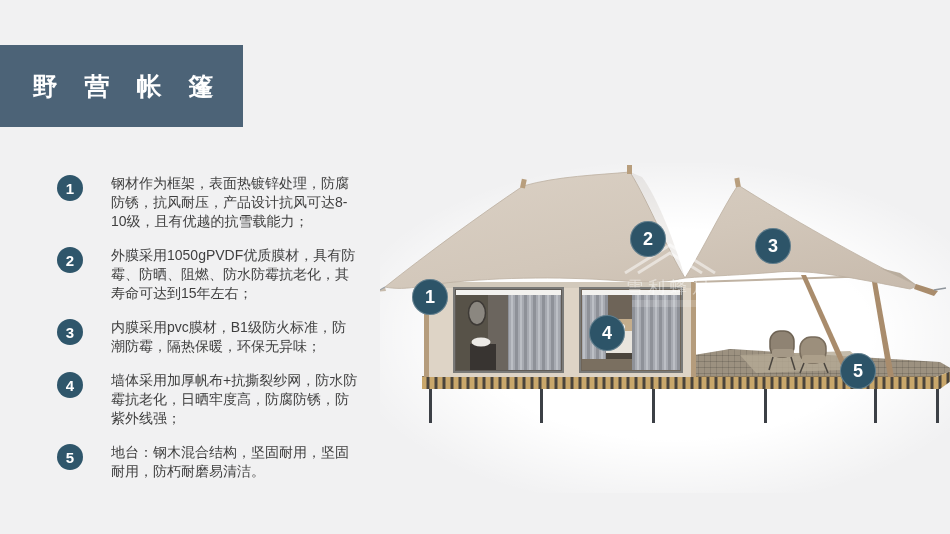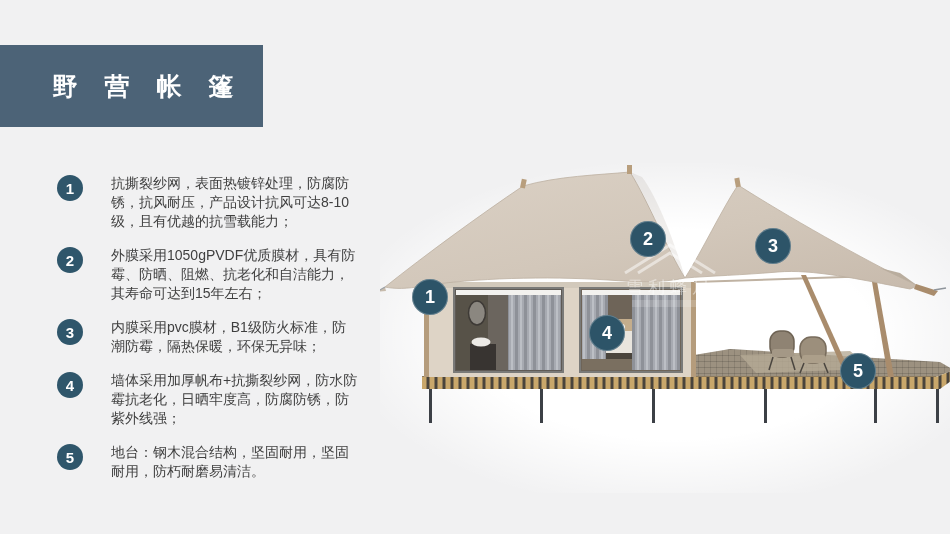--- a/index.html
+++ b/index.html
@@ -2,21 +2,21 @@
 <html><head>
 <meta charset="utf-8">
 <style>
   html,body{margin:0;padding:0;}
   body{width:950px;height:534px;overflow:hidden;
        font-family:"Liberation Sans","DejaVu Sans",sans-serif;}
   .slide{position:relative;width:950px;height:534px;background:#f1f1f2;}
 
   
   .title-block{position:absolute;left:0;top:45px;width:243px;height:82px;
-       background:#4c6377;display:flex;align-items:center;justify-content:center;padding-left:20px;}
+       background:#4c6377;display:flex;align-items:center;justify-content:center;}
   .title-block h1{margin:0;color:#ffffff;font-size:25px;font-weight:bold;
        letter-spacing:27px;padding-left:30px;white-space:nowrap;}
 
   
   .feature-list{position:absolute;left:57px;top:174px;width:330px;}
   .feature-item{display:flex;align-items:flex-start;margin-bottom:15px;}
   .num-badge{flex:0 0 26px;width:26px;height:26px;border-radius:50%;
        background:#2f566b;color:#fff;font-size:15px;font-weight:bold;
        display:flex;align-items:center;justify-content:center;margin-top:1px;}
   .feature-text{margin-left:28px;width:248px;font-size:14px;line-height:19px;
@@ -39,25 +39,25 @@
 
 <div class="slide">
 
   <div class="title-block">
     <h1>野营帐篷</h1>
   </div>
 
   <div class="feature-list">
     <div class="feature-item">
       <div class="num-badge">1</div>
-      <div class="feature-text">抗撕裂纱网，表面热镀锌处理，防腐防锈，抗风耐压，产品设计抗风可达8-10级，且有优越的抗雪载能力；</div>
+      <div class="feature-text">钢材作为框架，表面热镀锌处理，防腐防锈，抗风耐压，产品设计抗风可达8-10级，且有优越的抗雪载能力；</div>
     </div>
     <div class="feature-item">
       <div class="num-badge">2</div>
-      <div class="feature-text">外膜采用1050gPVDF优质膜材，具有防霉、防晒、阻燃、抗老化和自洁能力，其寿命可达到15年左右；</div>
+      <div class="feature-text">外膜采用1050gPVDF优质膜材，具有防霉、防晒、阻燃、防水防霉抗老化，其寿命可达到15年左右；</div>
     </div>
     <div class="feature-item">
       <div class="num-badge">3</div>
       <div class="feature-text">内膜采用pvc膜材，B1级防火标准，防潮防霉，隔热保暖，环保无异味；</div>
     </div>
     <div class="feature-item">
       <div class="num-badge">4</div>
       <div class="feature-text">墙体采用加厚帆布+抗撕裂纱网，防水防霉抗老化，日晒牢度高，防腐防锈，防紫外线强；</div>
     </div>
     <div class="feature-item">

